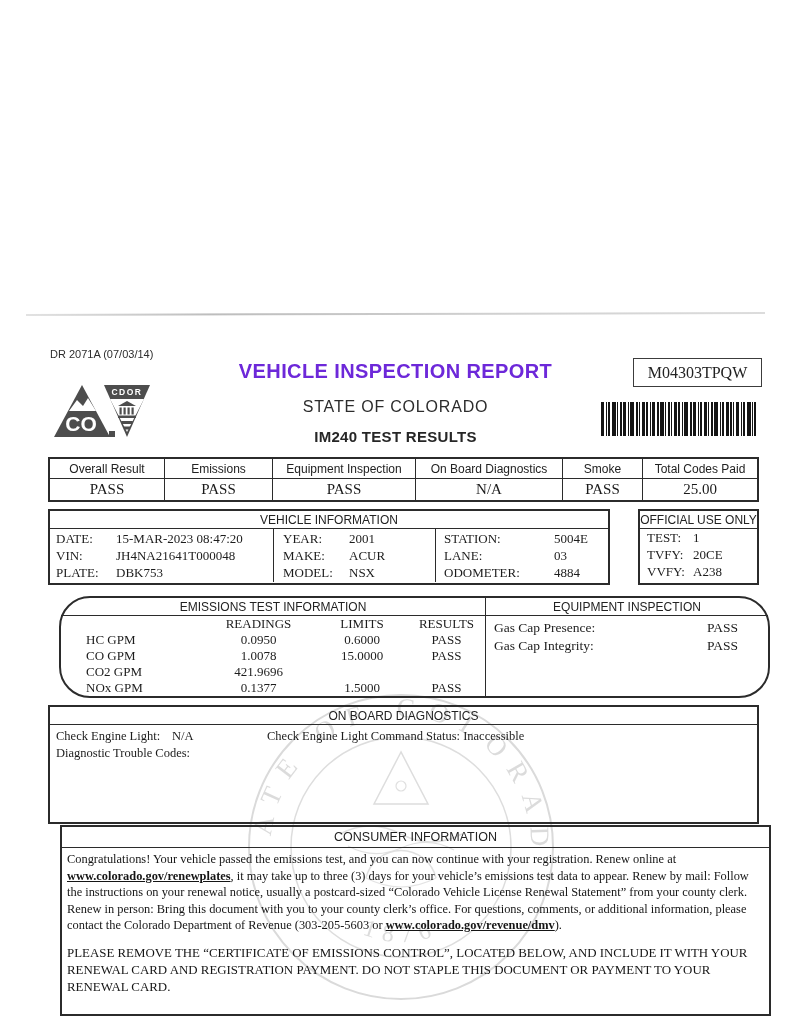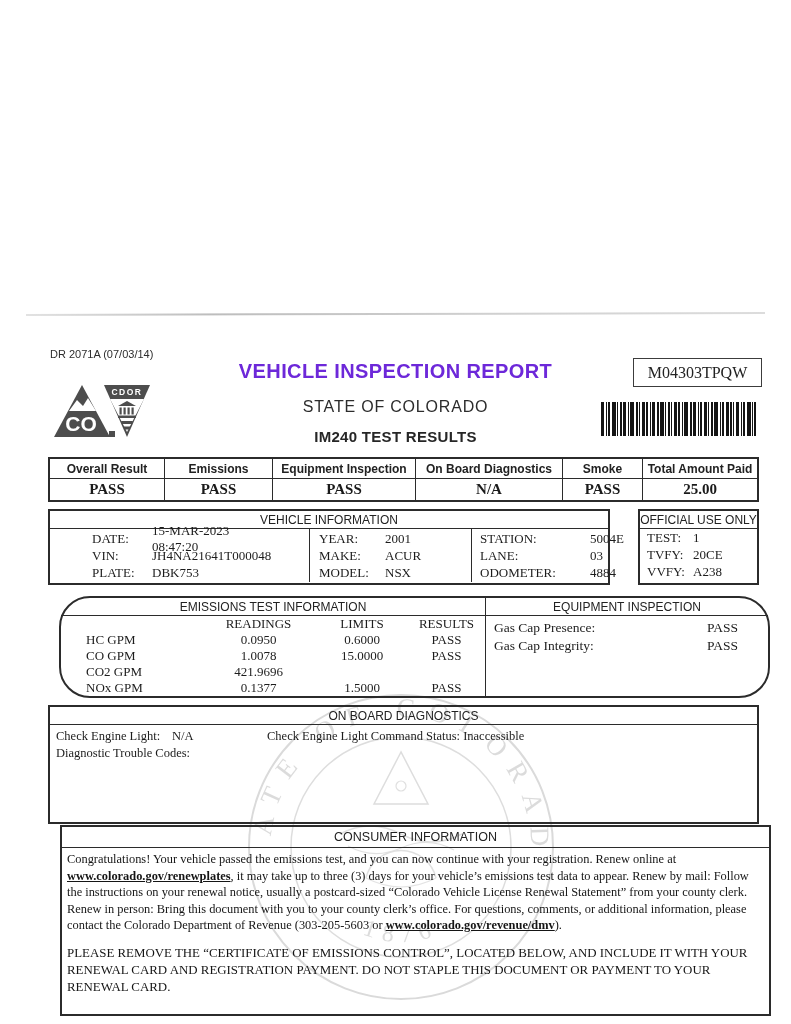--- a/index.html
+++ b/index.html
@@ -19,37 +19,37 @@
 
   .doc-title{left:0;right:0;top:360px;text-align:center;font-size:20px;font-weight:bold;letter-spacing:.4px;color:#6d28d9;}
   .state-line{left:0;right:0;top:398px;text-align:center;font-size:16px;letter-spacing:.8px;color:#2c2c2c;}
   .test-line{left:0;right:0;top:428px;text-align:center;font-size:15px;font-weight:bold;letter-spacing:.3px;color:#262626;}
 
   .idbox{left:633px;top:358px;width:127px;height:27px;border:1.5px solid #3c3c3c;
     display:flex;align-items:center;justify-content:center;font-size:16px;color:#222;}
   .barcode{left:601px;top:402px;}
 
   
-  .results{left:48px;top:457px;width:707px;border:2px solid #2b2b2b;font-weight:bold;}
+  .results{left:48px;top:457px;width:707px;border:2px solid #2b2b2b;}
   .rt-row{display:grid;grid-template-columns:114px 108px 143px 147px 80px 1fr;}
   .rt-head .rt-cell{font-family:"Liberation Sans",sans-serif;font-size:12px;height:19px;color:#222;}
   .rt-vals{border-top:1.5px solid #2b2b2b;}
   .rt-vals .rt-cell{font-size:15px;height:21px;color:#1a1a1a;}
   .rt-cell{display:flex;align-items:center;justify-content:center;border-left:1.5px solid #2b2b2b;}
   .rt-cell:first-child{border-left:none;}
 
   
   .secbox{border:2px solid #2b2b2b;background:transparent;}
   .sec-header{font-family:"Liberation Sans",sans-serif;font-size:12px;color:#222;
     display:flex;align-items:center;justify-content:center;border-bottom:1.5px solid #2b2b2b;}
 
   .veh{left:48px;top:509px;width:558px;height:72px;}
   .veh .sec-header{height:17px;}
   .veh-body{display:grid;grid-template-columns:223px 162px 1fr;height:53px;}
-  .veh-col{padding-top:1px;border-left:1.5px solid #2b2b2b;margin-left:36px;}
+  .veh-col{padding-top:1px;border-left:1.5px solid #2b2b2b;}
   .veh-col:first-child{border-left:none;}
   .kv{display:flex;font-size:13px;height:17.4px;align-items:center;}
   .kv .k{flex:0 0 auto;}
   .veh-col1 .kv{padding-left:6px;} .veh-col1 .k{width:60px;}
   .veh-col2 .kv{padding-left:9px;} .veh-col2 .k{width:66px;}
   .veh-col3 .kv{padding-left:8px;} .veh-col3 .k{width:110px;}
 
   .official{left:638px;top:509px;width:117px;height:72px;}
   .official .sec-header{height:17px;}
   .official .kv{padding-left:7px;} .official .k{width:46px;}
@@ -185,21 +185,21 @@
 
     <div class="abs test-line sans">IM240 TEST RESULTS</div>
 
     <div class="abs results">
       <div class="rt-row rt-head">
         <div class="rt-cell">Overall Result</div>
         <div class="rt-cell">Emissions</div>
         <div class="rt-cell">Equipment Inspection</div>
         <div class="rt-cell">On Board Diagnostics</div>
         <div class="rt-cell">Smoke</div>
-        <div class="rt-cell">Total Amount Paid</div>
+        <div class="rt-cell">Total Codes Paid</div>
       </div>
       <div class="rt-row rt-vals">
         <div class="rt-cell">PASS</div>
         <div class="rt-cell">PASS</div>
         <div class="rt-cell">PASS</div>
         <div class="rt-cell">N/A</div>
         <div class="rt-cell">PASS</div>
         <div class="rt-cell">25.00</div>
       </div>
     </div>

